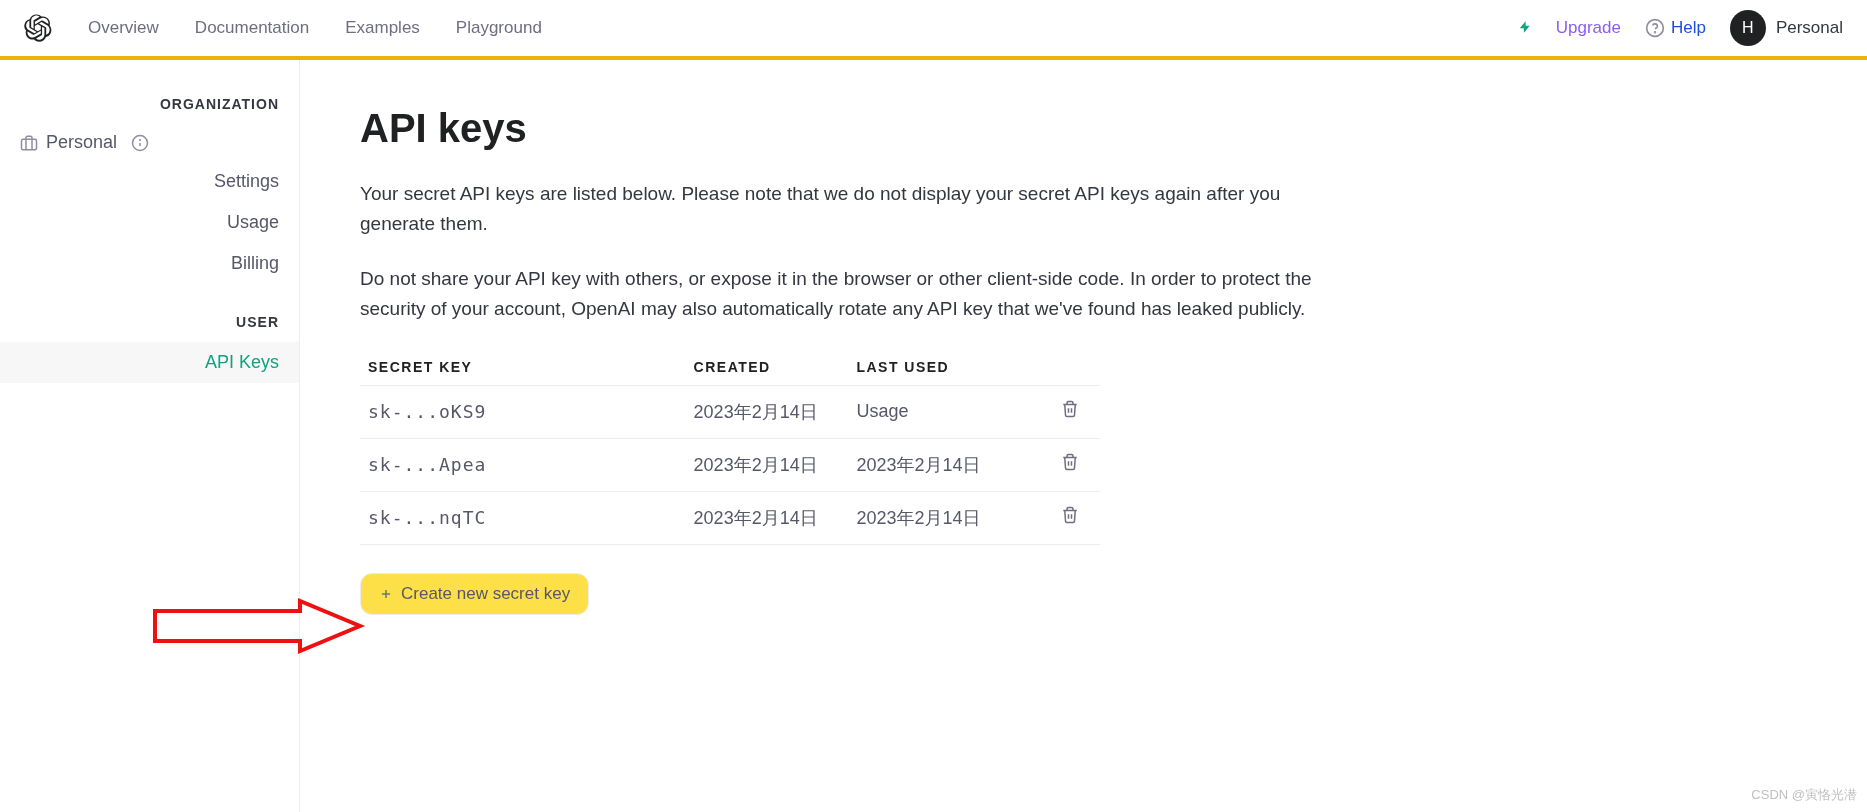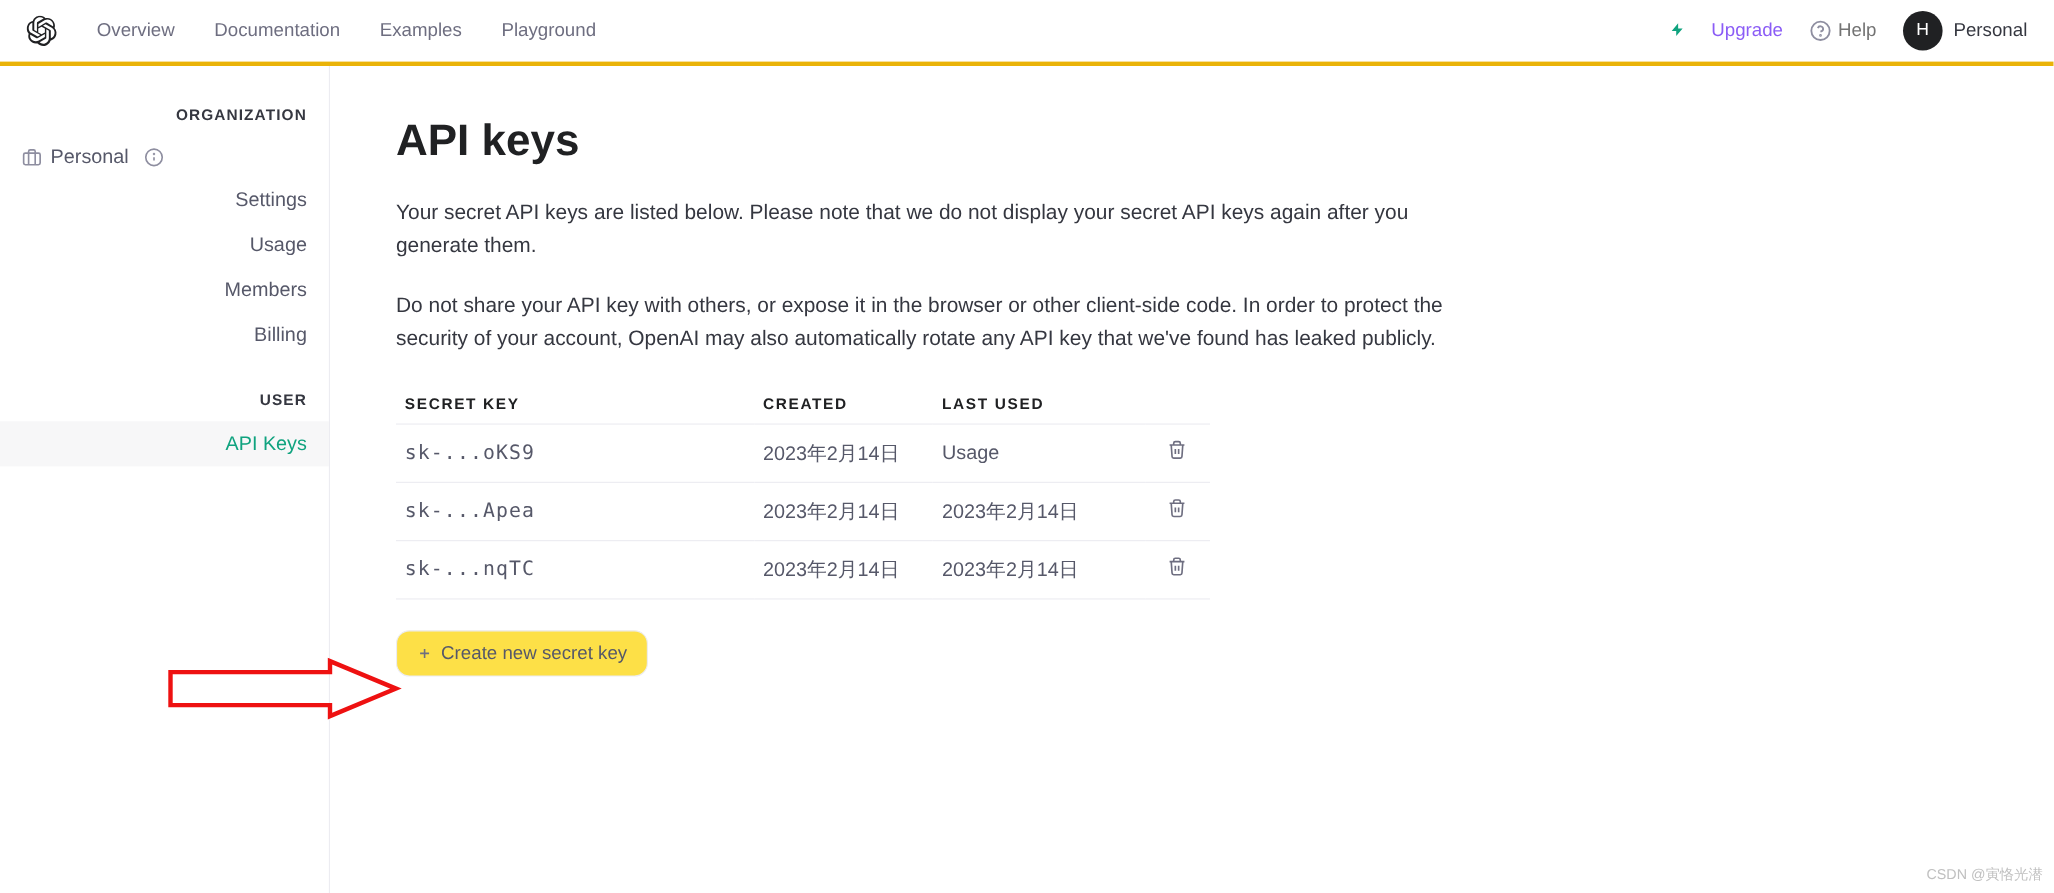--- a/index.html
+++ b/index.html
@@ -4,21 +4,21 @@
   <style>
     * { margin: 0; padding: 0; box-sizing: border-box; }
     body { font-family: -apple-system, BlinkMacSystemFont, "Segoe UI", Helvetica, Arial, sans-serif; color: #353740; background: #fff; }
     
     .topnav { display: flex; align-items: center; padding: 0 24px; height: 60px; border-bottom: 4px solid #eab308; }
     .logo { width: 28px; height: 28px; margin-right: 36px; display: flex; align-items: center; justify-content: center; }
     .nav-links { display: flex; gap: 36px; flex: 1; }
     .nav-link { color: #6e6e80; font-size: 17px; text-decoration: none; cursor: pointer; }
     .nav-right { display: flex; align-items: center; gap: 24px; }
     .upgrade { color: #8b5cf6; display: flex; gap: 24px; font-size: 17px; cursor: pointer; }
-    .help-link { color: #737373; display: flex; align-items: center; gap: 6px; font-size: 17px; cursor: pointer; }
+    .help-link { color: #1d4ed8; display: flex; align-items: center; gap: 6px; font-size: 17px; cursor: pointer; }
     .avatar-wrap { display: flex; align-items: center; gap: 10px; cursor: pointer; }
     .avatar { width: 36px; height: 36px; border-radius: 50%; background: #202123; color: #fff; display: flex; align-items: center; justify-content: center; font-weight: 500; font-size: 16px; }
     .avatar-name { color: #353740; font-size: 17px; }
     
     .body-wrap { display: flex; }
     .sidebar { width: 300px; border-right: 1px solid #ececf1; padding: 36px 0 0 0; min-height: calc(100vh - 60px); text-align: right; }
     .side-section-label { font-size: 14px; font-weight: 700; letter-spacing: 1px; color: #353740; padding: 0 20px 12px; }
     .side-org { display: flex; align-items: center; gap: 8px; padding: 8px 20px; color: #565869; font-size: 18px; cursor: pointer; }
     .side-item { display: block; padding: 10px 20px; color: #565869; font-size: 18px; cursor: pointer; }
     .side-item.active { color: #10a37f; background: #f7f7f8; }
@@ -100,21 +100,20 @@
       <span style="margin-left:6px;">
           <svg width="18" height="18" viewBox="0 0 24 24" fill="none" stroke="#8e8ea0" stroke-width="2">
             <circle cx="12" cy="12" r="10"></circle>
             <line x1="12" y1="16" x2="12" y2="12"></line>
             <circle cx="12" cy="8" r=".5" fill="#8e8ea0"></circle>
           </svg>
         </span>
     </div>
     <a class="side-item">Settings</a>
     <a class="side-item">Usage</a>
-    <a class="side-item">Members</a>
     <a class="side-item">Billing</a>
     <div class="side-gap"></div>
     <div class="side-section-label">USER</div>
     <a class="side-item active">API Keys</a>
   </div>
 
   <div class="main">
     <h1 class="page-title">API keys</h1>
     <p class="page-desc">Your secret API keys are listed below. Please note that we do not display your secret API keys again after you generate them.</p>
     <p class="page-desc">Do not share your API key with others, or expose it in the browser or other client-side code. In order to protect the security of your account, OpenAI may also automatically rotate any API key that we've found has leaked publicly.</p>

